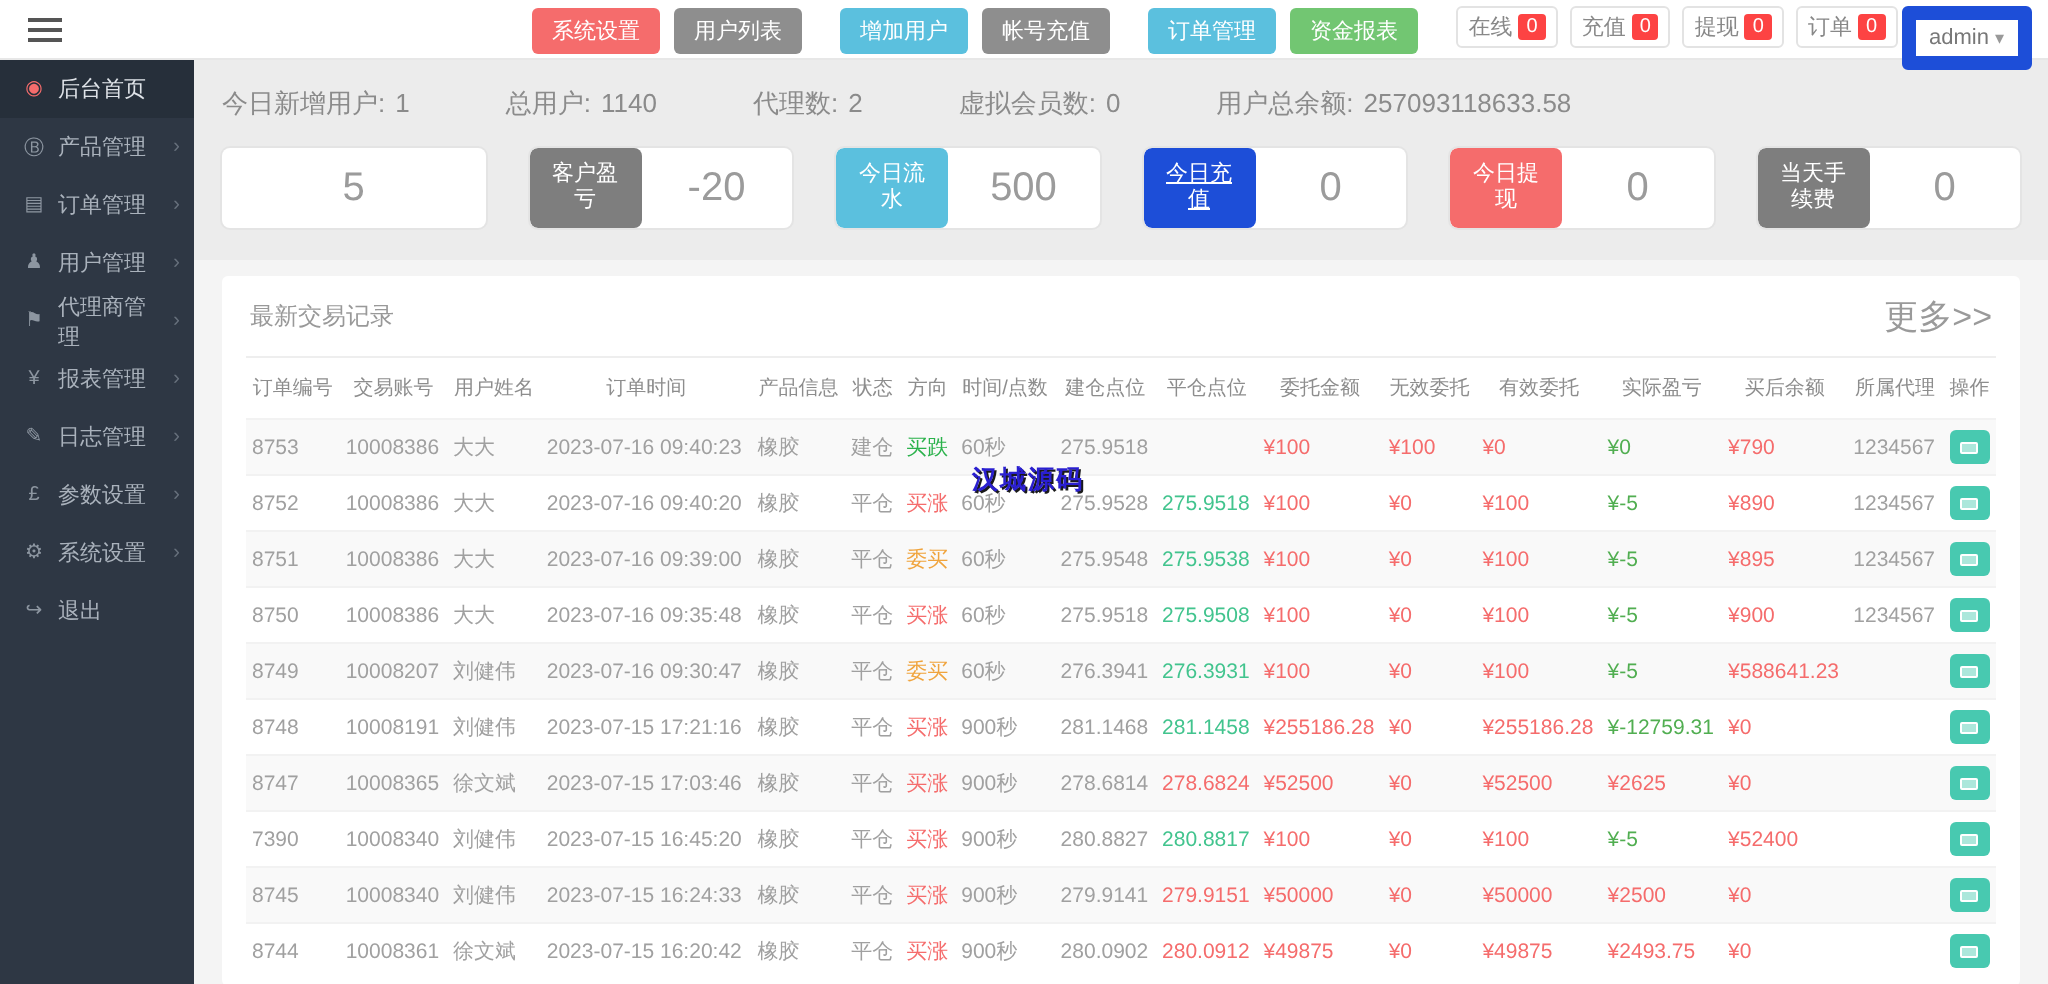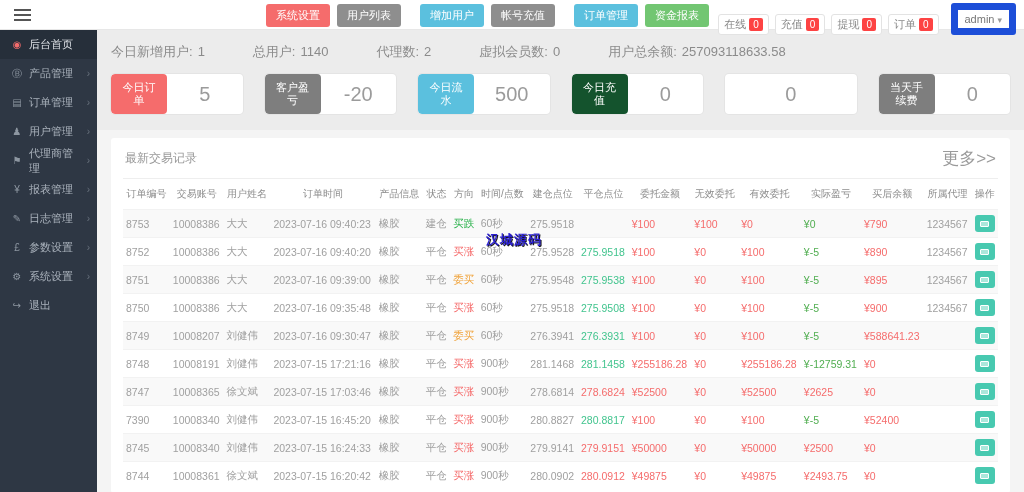--- a/index.html
+++ b/index.html
@@ -7,21 +7,21 @@
   body { font-family:"Liberation Sans","DejaVu Sans",sans-serif; background:#f4f4f4; position:relative; overflow:hidden; }
 
   
   .header { position:absolute; top:0; left:0; right:0; height:30px; background:#fff; border-bottom:1px solid #e7e7e7; z-index:6; }
   .hamburger { position:absolute; left:14px; top:9px; width:17px; height:12px; cursor:pointer; }
   .hamburger span { display:block; height:2px; background:#555; margin-bottom:3px; }
   .qbtns { position:absolute; left:266px; top:4px; display:flex; gap:7px; }
   .qbtn { font-size:11px; color:#fff; padding:4px 10px; border-radius:3px; cursor:pointer; white-space:nowrap; }
   .qbtn-red { background:#f56c6c; } .qbtn-gray { background:#8e8e8e; }
   .qbtn-blue { background:#5bc0de;margin-left:12px; } .qbtn-green { background:#72c672; }
-  .hright { position:absolute; right:8px; top:3px; display:flex; gap:12px; align-items:flex-end; }
+  .hright { position:absolute; right:8px; top:3px; display:flex; gap:2px; align-items:flex-start; }
   .counter { border:1px solid #e3e3e3; border-radius:3px; background:#fff; padding:2px 5px; font-size:11px; color:#888; display:flex; align-items:center; gap:3px; cursor:pointer; }
   .badge { background:#fd4343; color:#fff; font-size:10px; line-height:13px; padding:0 4px; border-radius:2px; }
   .usermenu { border:7px solid #1d4ed8; border-radius:3px; padding:3px 7px; font-size:11px; color:#777; cursor:pointer; }
   .caret { font-size:9px; color:#999; margin-left:3px; }
 
   
   .sidebar { position:absolute; top:30px; left:0; bottom:0; width:97px; background:#2e3744; z-index:5; }
   .side-item { height:29px; display:flex; align-items:center; gap:6px; padding:0 7px 0 11px; font-size:11px; color:#aab2bc; cursor:pointer; }
   .side-item .icon { width:12px; font-size:10px; text-align:center; color:#8d96a1; flex:none; }
   .side-item.active { background:#262f3a; color:#dfe3e8; }
@@ -150,36 +150,36 @@
   <div class="top-panel">
     <div class="stats">
         <span class="stat"><span class="stat-label">今日新增用户:</span><span class="stat-value">1</span></span>
         <span class="stat"><span class="stat-label">总用户:</span><span class="stat-value">1140</span></span>
         <span class="stat"><span class="stat-label">代理数:</span><span class="stat-value">2</span></span>
         <span class="stat"><span class="stat-label">虚拟会员数:</span><span class="stat-value">0</span></span>
         <span class="stat"><span class="stat-label">用户总余额:</span><span class="stat-value">257093118633.58</span></span>
       </div>
     <div class="cards">
         <div class="card">
-          <div class="card-label" style="background: rgb(245, 108, 108);">今日订单</div>
           <div class="card-value">5</div>
         </div>
         <div class="card">
           <div class="card-label" style="background: rgb(126, 126, 126);">客户盈亏</div>
           <div class="card-value">-20</div>
         </div>
         <div class="card">
           <div class="card-label" style="background: rgb(91, 192, 222);">今日流水</div>
           <div class="card-value">500</div>
         </div>
         <div class="card">
-          <div class="card-label" style="background: #14532d;">今日充值</div>
+          <div class="card-label" style="background: #1d4ed8; text-decoration: underline;">今日充值</div>
           <div class="card-value">0</div>
         </div>
         <div class="card">
+          <div class="card-label" style="background: rgb(245, 108, 108);">今日提现</div>
           <div class="card-value">0</div>
         </div>
         <div class="card">
           <div class="card-label" style="background: rgb(126, 126, 126);">当天手续费</div>
           <div class="card-value">0</div>
         </div>
       </div>
   </div>
   <div class="table-card">
     <div class="table-head">

